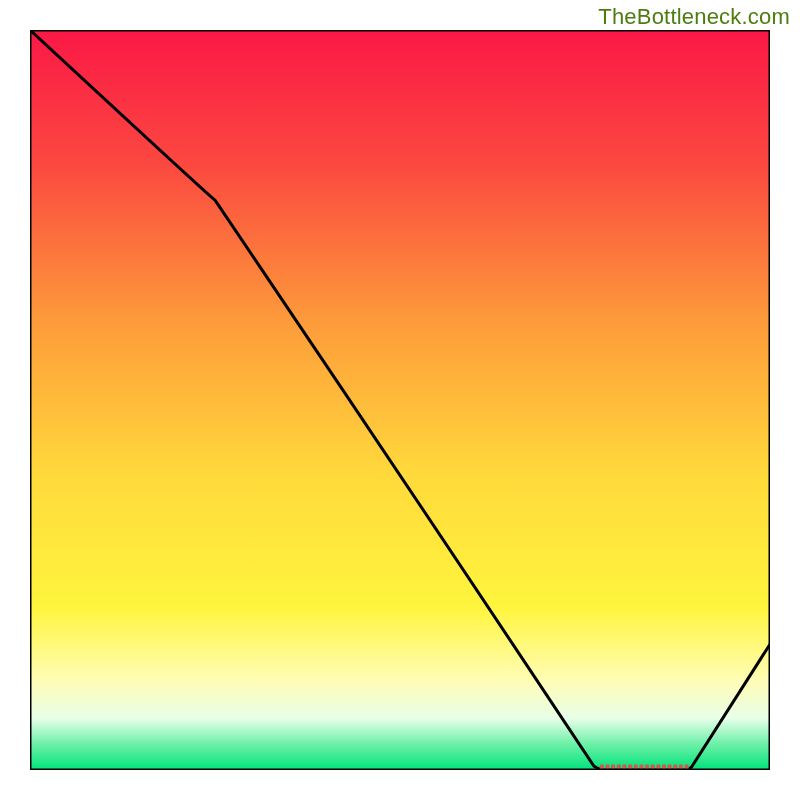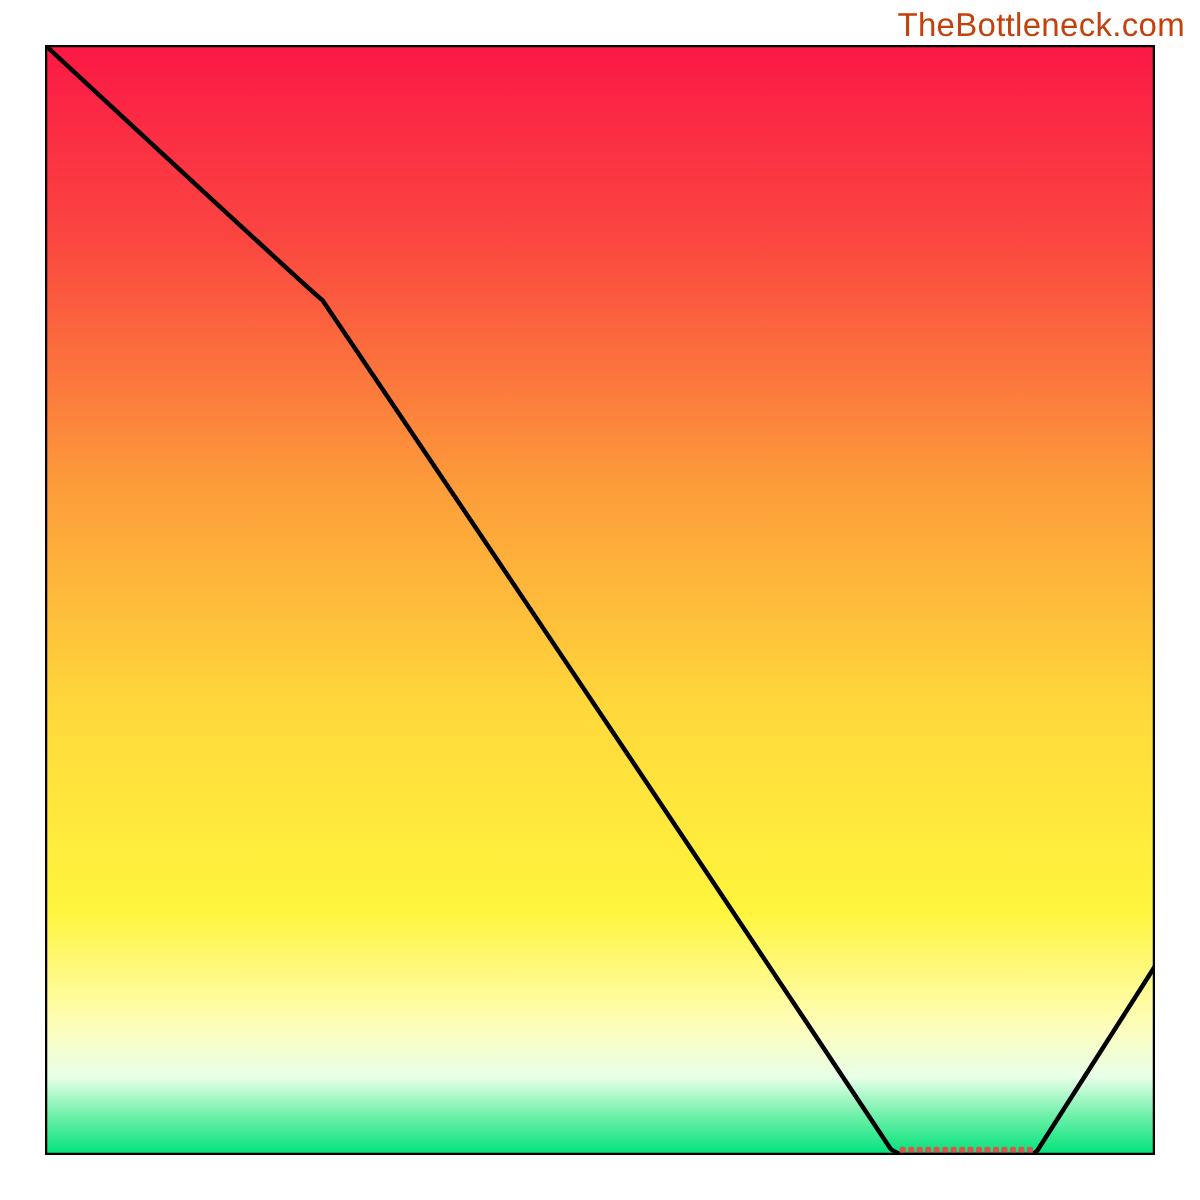--- a/index.html
+++ b/index.html
@@ -13,21 +13,21 @@
   }
   .frame {
     position: relative;
     width: 800px;
     height: 800px;
   }
   .attribution {
     position: absolute;
     top: 4px;
     right: 10px;
-    color: #c2410c;
+    color: #4d7c0f;
     font-size: 22px;
     font-weight: 500;
     letter-spacing: 0.2px;
   }
   .plot-area {
     position: absolute;
     left: 30px;
     top: 30px;
     width: 740px;
     height: 740px;

